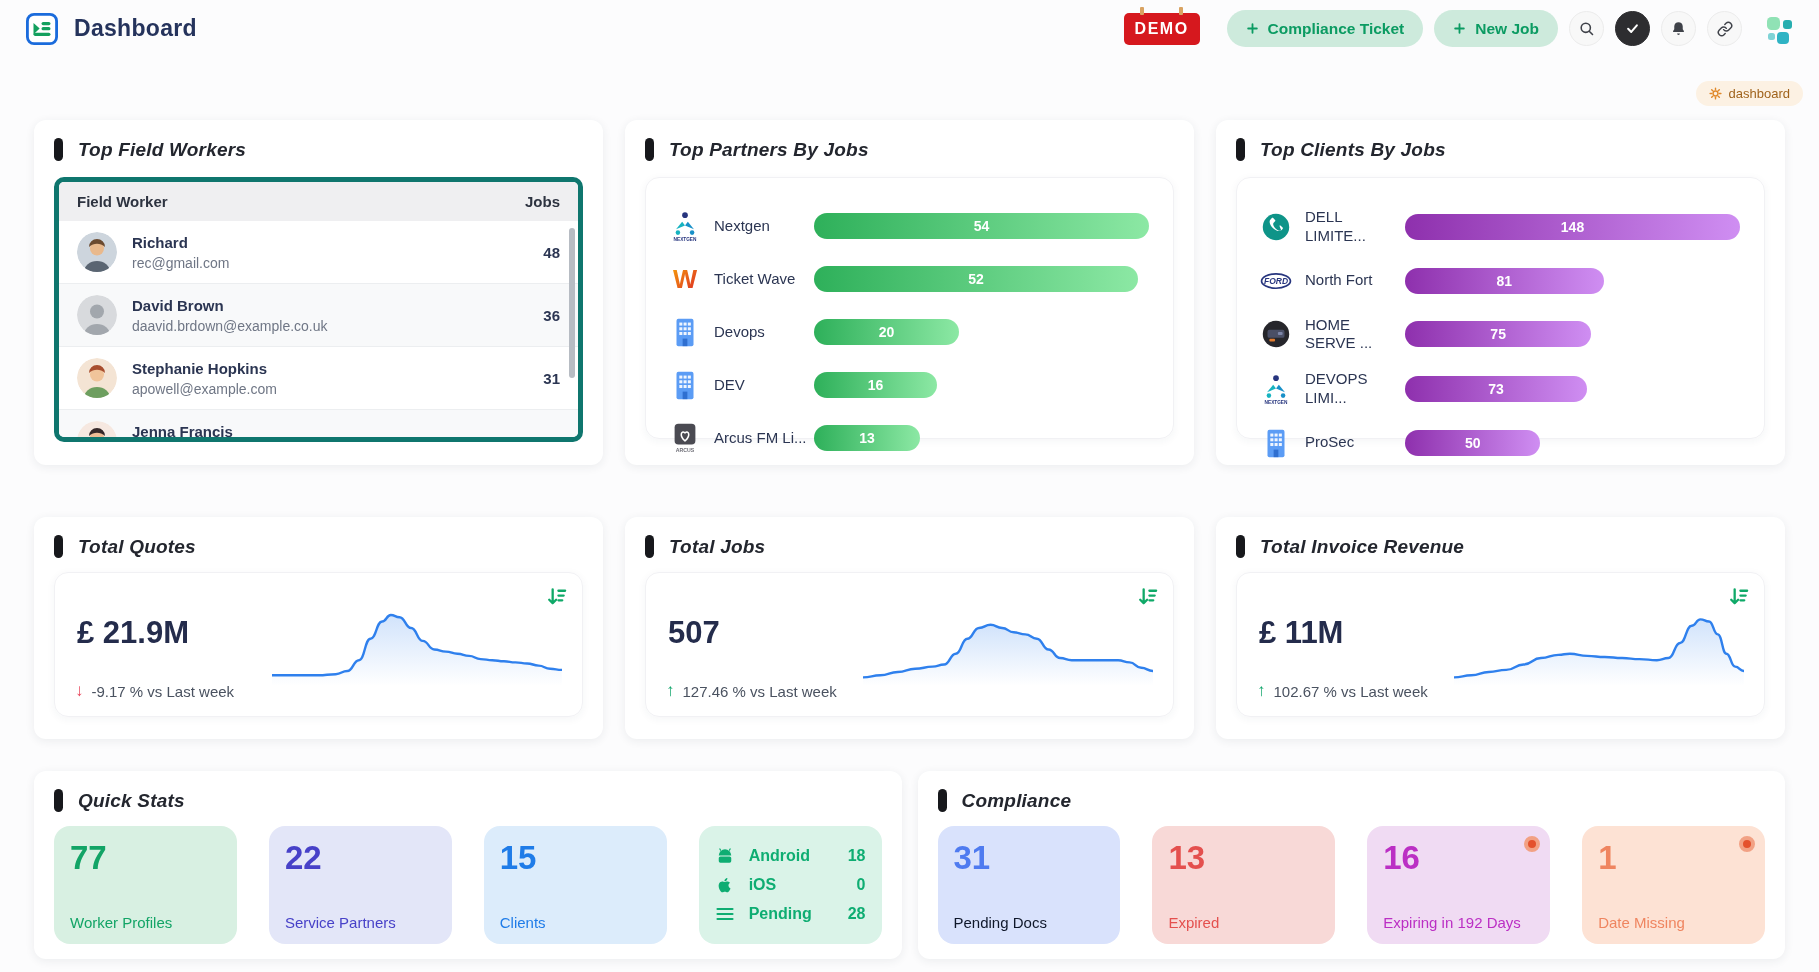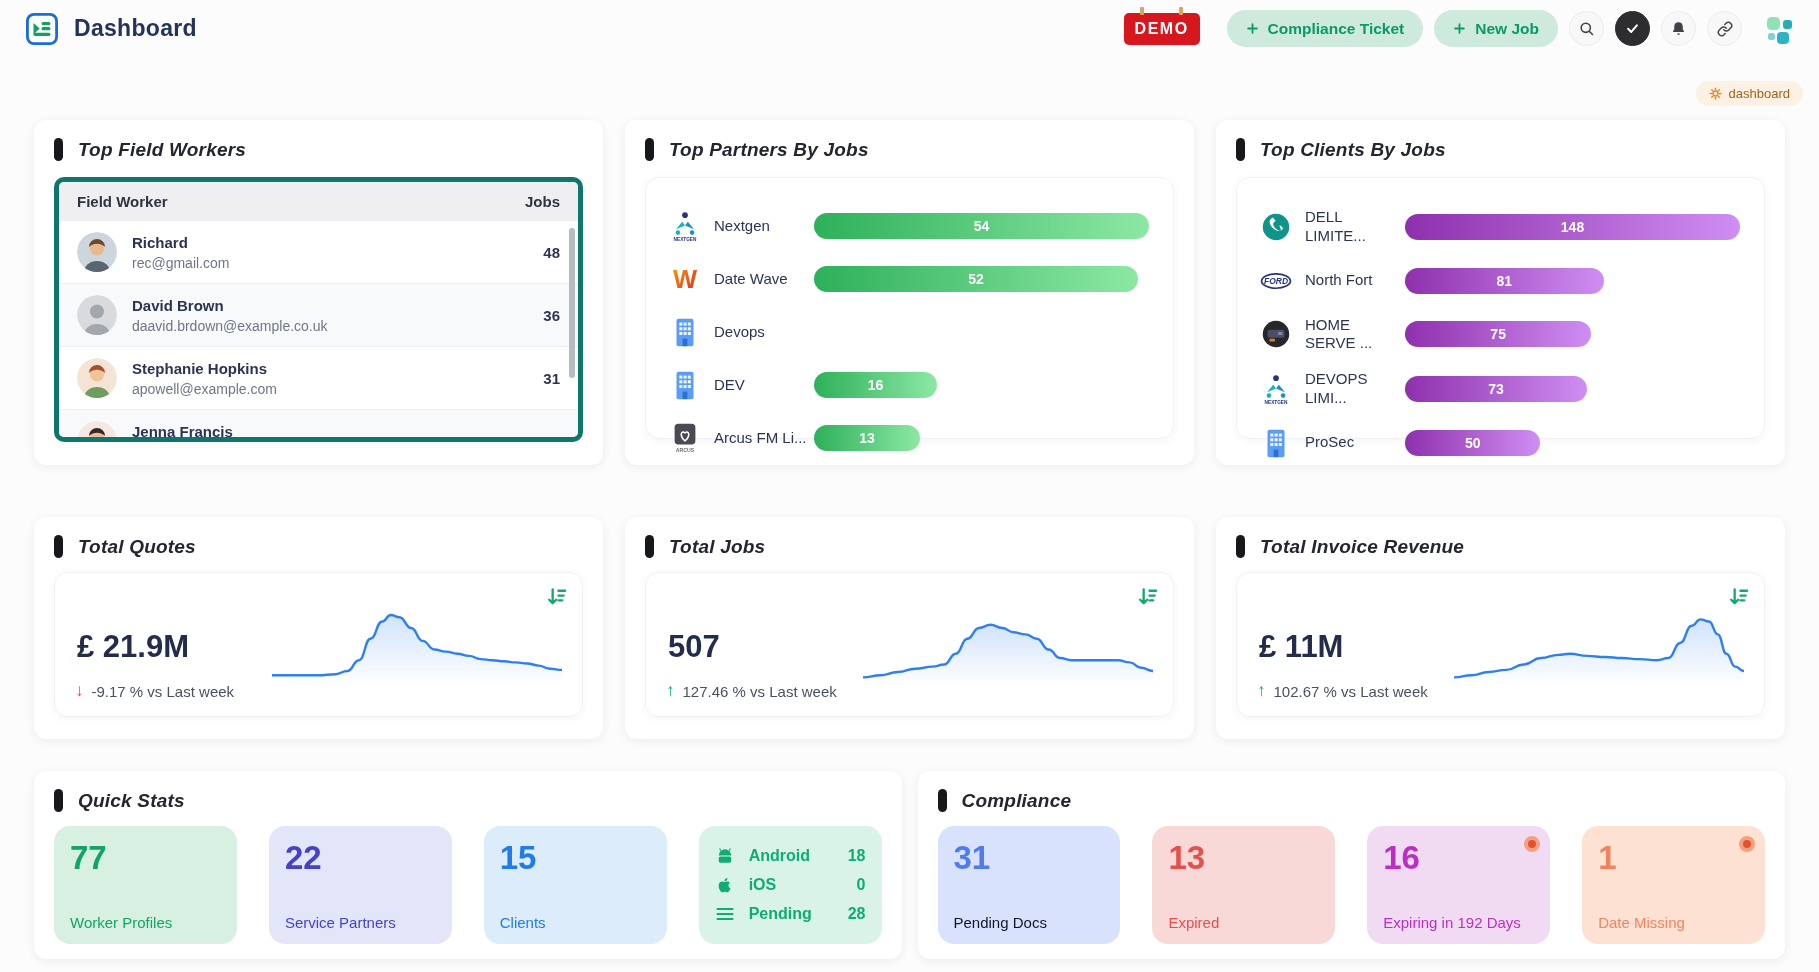--- a/index.html
+++ b/index.html
@@ -63,21 +63,21 @@
   .chart-row { display:flex; align-items:center; margin-bottom:17px; min-height:28px; }
   .chart-icon { width:34px; height:36px; margin-right:12px; flex:none; display:flex; align-items:center; justify-content:center; }
   .chart-icon svg { width:34px; height:36px; }
   .chart-label { width:100px; font-size:15px; color:#2b3552; line-height:1.25; flex:none; padding-right:6px; }
   .bar-area { flex:1; }
   .bar-fill { height:26px; border-radius:13px; display:flex; align-items:center; justify-content:center;
               color:#fff; font-size:14px; font-weight:bold; min-width:42px; }
   
   .stat-box { margin-top:14px; position:relative; border:1px solid #f1f1f4; border-radius:14px;
               height:145px; box-shadow:0 2px 8px rgba(40,50,70,.05); overflow:hidden; }
-  .stat-value { position:absolute; left:22px; top:56px; font-size:31px; font-weight:bold; color:#242c4c; }
+  .stat-value { position:absolute; left:22px; top:42px; font-size:31px; font-weight:bold; color:#242c4c; }
   .stat-delta { position:absolute; left:20px; bottom:15px; font-size:15px; color:#4a5260;
                 display:flex; align-items:center; gap:8px; }
   .trend-arrow { font-size:17px; font-weight:bold; }
   .trend-arrow.up { color:#10a56b; } .trend-arrow.down { color:#e8445a; }
   .sort-icon { position:absolute; top:12px; right:14px; cursor:pointer; }
   .spark { position:absolute; right:20px; bottom:30px; width:55%; height:86px; }
   
   .tiles { display:grid; grid-template-columns:repeat(4,1fr); gap:32px; margin-top:14px; }
   .tile { height:118px; border-radius:16px; padding:13px 16px; position:relative; cursor:pointer; }
   .tile-value { font-size:33px; font-weight:bold; }
@@ -266,21 +266,21 @@
               <svg viewBox="0 0 36 36">
                 <defs>
                   <linearGradient id="wg" x1="0" y1="0" x2="1" y2="1">
                     <stop offset="0" stop-color="#f59e0b"></stop>
                     <stop offset="1" stop-color="#dc2626"></stop>
                   </linearGradient>
                 </defs>
                 <text x="18" y="28" font-size="27" font-weight="bold" text-anchor="middle" fill="url(#wg)" font-family="Liberation Sans,sans-serif">W</text>
               </svg>
             </span>
-          <span class="chart-label">Date Wave</span>
+          <span class="chart-label">Ticket Wave</span>
           <div class="bar-area">
               <div class="bar-fill" style="width: 96.6667%; background: linear-gradient(90deg, rgb(46, 176, 90), rgb(140, 232, 164));">
                 <span>52</span>
               </div>
             </div>
         </div>
         <div class="chart-row">
           <span class="chart-icon">
               <svg viewBox="0 0 36 36">
                 <rect x="9" y="4" width="18" height="29" rx="2" fill="#5b9cf5"></rect>
@@ -290,20 +290,25 @@
                 <rect x="12" y="13" width="3.2" height="3.2" fill="#fff" opacity=".9"></rect>
                 <rect x="16.5" y="13" width="3.2" height="3.2" fill="#fff" opacity=".9"></rect>
                 <rect x="21" y="13" width="3.2" height="3.2" fill="#fff" opacity=".9"></rect>
                 <rect x="12" y="18" width="3.2" height="3.2" fill="#fff" opacity=".9"></rect>
                 <rect x="16.5" y="18" width="3.2" height="3.2" fill="#fff" opacity=".9"></rect>
                 <rect x="21" y="18" width="3.2" height="3.2" fill="#fff" opacity=".9"></rect>
                 <rect x="15.5" y="25" width="5" height="8" fill="#2f6fd0"></rect>
               </svg>
             </span>
           <span class="chart-label">Devops</span>
+          <div class="bar-area">
+              <div class="bar-fill" style="width: 43.3333%; background: linear-gradient(90deg, rgb(46, 176, 90), rgb(140, 232, 164));">
+                <span>20</span>
+              </div>
+            </div>
         </div>
         <div class="chart-row">
           <span class="chart-icon">
               <svg viewBox="0 0 36 36">
                 <rect x="9" y="4" width="18" height="29" rx="2" fill="#5b9cf5"></rect>
                 <rect x="12" y="8" width="3.2" height="3.2" fill="#fff" opacity=".9"></rect>
                 <rect x="16.5" y="8" width="3.2" height="3.2" fill="#fff" opacity=".9"></rect>
                 <rect x="21" y="8" width="3.2" height="3.2" fill="#fff" opacity=".9"></rect>
                 <rect x="12" y="13" width="3.2" height="3.2" fill="#fff" opacity=".9"></rect>
                 <rect x="16.5" y="13" width="3.2" height="3.2" fill="#fff" opacity=".9"></rect>

